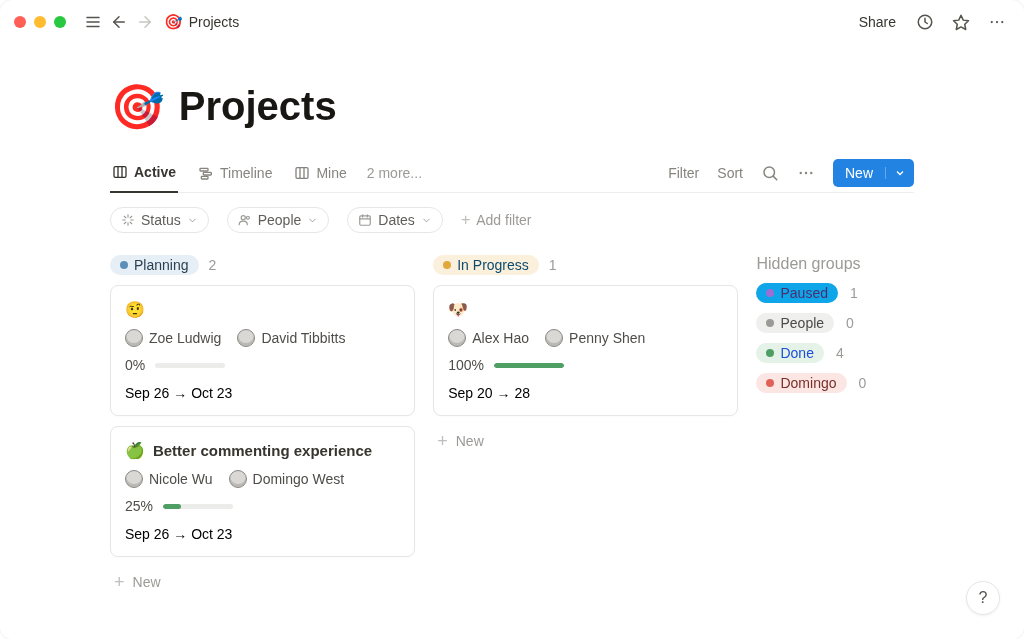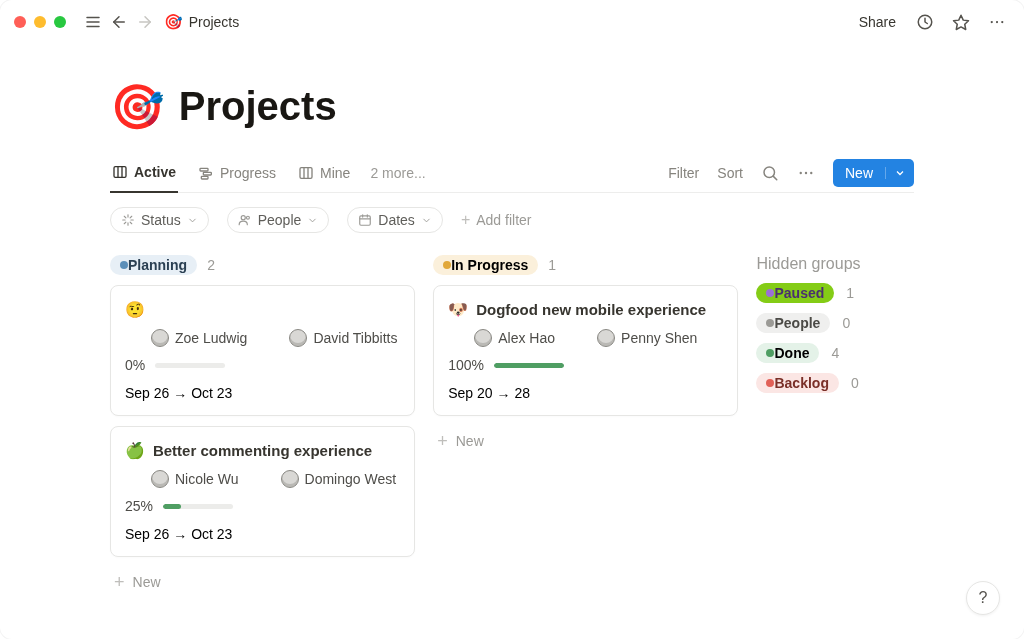--- a/index.html
+++ b/index.html
@@ -69,46 +69,46 @@
   }
   .chip svg { width:14px; height:14px; stroke:#9b9a96; fill:none; stroke-width:2; stroke-linecap:round; stroke-linejoin:round;}
   .chip .chev { width:11px; height:11px; }
   .addfilter { display:flex; align-items:center; gap:6px; font-size:14px; color:#9b9a96; cursor:pointer; }
   .addfilter .plus { font-size:16px; color:#bfbebb; }
   
   .board { display:flex; gap:18px; margin-top:22px; align-items:flex-start; }
   .column { width:310px; }
   .col-header { display:flex; align-items:center; gap:10px; margin-bottom:10px; }
   .status-pill {
-    display:inline-flex; align-items:center; 
-    border-radius:12px; padding:2px 10px; font-size:14px; font-weight:700;justify-content:flex-end;
+    display:inline-flex; align-items:center; gap:6px;
+    border-radius:12px; padding:2px 10px; font-size:14px; font-weight:400;justify-content:flex-end;
   }
   .status-pill .sdot { width:8px; height:8px; border-radius:50%; }
   .pill-planning { background:#e7eff6; color:#2a3f52; }
   .pill-planning .sdot { background:#5b8fb9; }
-  .pill-inprogress { background:#fbf0db; color:#000000; }
+  .pill-inprogress { background:#fbf0db; color:#0c4a6e; }
   .pill-inprogress .sdot { background:#e1a83b; }
-  .pill-paused { background:#84cc16; color:#4a2f6f; }
+  .pill-paused { background:#0ea5e9; color:#4a2f6f; }
   .pill-paused .sdot { background:#9b6fd6; }
   .pill-backlog { background:#efefee; color:#4b4a46; }
   .pill-backlog .sdot { background:#9b9a96; }
-  .pill-done { background:#e4f2e8; color:#000000; }
+  .pill-done { background:#e4f2e8; color:#1d4ed8; }
   .pill-done .sdot { background:#4f9e63; }
   .pill-canceled { background:#fbe6e4; color:#7a2f28; }
   .pill-canceled .sdot { background:#e16057; }
   .col-count { font-size:14px; color:#9b9a96; }
   .card {
     border:1px solid #e6e6e4; border-radius:8px; padding:14px 14px 14px 14px;
     margin-bottom:10px; background:#fff; box-shadow:0 1px 2px rgba(0,0,0,0.02);
     cursor:pointer;
   }
   .card-title { font-size:15px; font-weight:600; display:flex; gap:8px; align-items:center; margin-bottom:10px;}
   .card-title .emo { font-size:16px; }
   .people { display:flex; align-items:center; gap:16px; font-size:14px; color:#4e4d49; margin-bottom:10px;}
-  .person { display:flex; align-items:center; gap:6px;margin-left:26px; }
+  .person { display:flex; align-items:center; gap:6px; }
   .avatar { width:18px; height:18px; border-radius:50%; background:#d9d8d5; border:1px solid #898883; box-shadow:inset 0 -3px 0 #bab9b5; flex-shrink:0;}
   .progress-row { display:flex; align-items:center; gap:10px; font-size:14px; color:#4e4d49; margin-bottom:12px;}
   .progress-bar { width:70px; height:5px; background:#ececea; border-radius:3px; position:relative; overflow:hidden;}
   .progress-fill { position:absolute; left:0; top:0; bottom:0; background:#4f9e63; border-radius:3px;}
   .dates { font-size:14px; color:#000000; }
   .col-new { display:flex; align-items:center; gap:8px; font-size:14px; color:#9b9a96; padding:6px 4px; cursor:pointer;}
   .col-new .plus { font-size:18px; color:#bfbebb; line-height:1;}
   
   .hidden-groups { width:160px; }
   .hidden-title { font-size:16px; color:#9b9a96; margin-bottom:10px; }
@@ -194,21 +194,21 @@
           <line x1="15" y1="4" x2="15" y2="20"></line>
         </svg>
       <span>Active</span>
     </div>
     <div class="viewtab">
       <svg viewBox="0 0 24 24">
           <rect x="3" y="5" width="12" height="4" rx="1"></rect>
           <rect x="8" y="11" width="12" height="4" rx="1"></rect>
           <rect x="5" y="17" width="10" height="4" rx="1"></rect>
         </svg>
-      <span>Progress</span>
+      <span>Timeline</span>
     </div>
     <div class="viewtab">
       <svg viewBox="0 0 24 24">
           <rect x="3" y="4" width="18" height="16" rx="2"></rect>
           <line x1="9" y1="4" x2="9" y2="20"></line>
           <line x1="15" y1="4" x2="15" y2="20"></line>
         </svg>
       <span>Mine</span>
     </div>
     <span class="more-views">2 more...</span>
@@ -343,21 +343,20 @@
         <div class="col-header">
           <span class="status-pill pill-inprogress">
             <span class="sdot"></span>
             <span>In Progress</span>
           </span>
           <span class="col-count">1</span>
         </div>
         <div class="card">
           <div class="card-title">
             <span class="emo">🐶</span>
-            <span>Dogfood new mobile experience</span>
           </div>
           <div class="people">
             <span class="person">
               <span class="avatar"></span>
               <span>Alex Hao</span>
             </span>
             <span class="person">
               <span class="avatar"></span>
               <span>Penny Shen</span>
             </span>
@@ -394,21 +393,21 @@
         <div class="hg-row">
           <span class="status-pill pill-done">
             <span class="sdot"></span>
             <span>Done</span>
           </span>
           <span class="col-count">4</span>
         </div>
         <div class="hg-row">
           <span class="status-pill pill-canceled">
             <span class="sdot"></span>
-            <span>Backlog</span>
+            <span>Domingo</span>
           </span>
           <span class="col-count">0</span>
         </div>
       </div>
     </div>
 </div>
 
 <div class="help-btn">?</div>
 
 </body></html>

